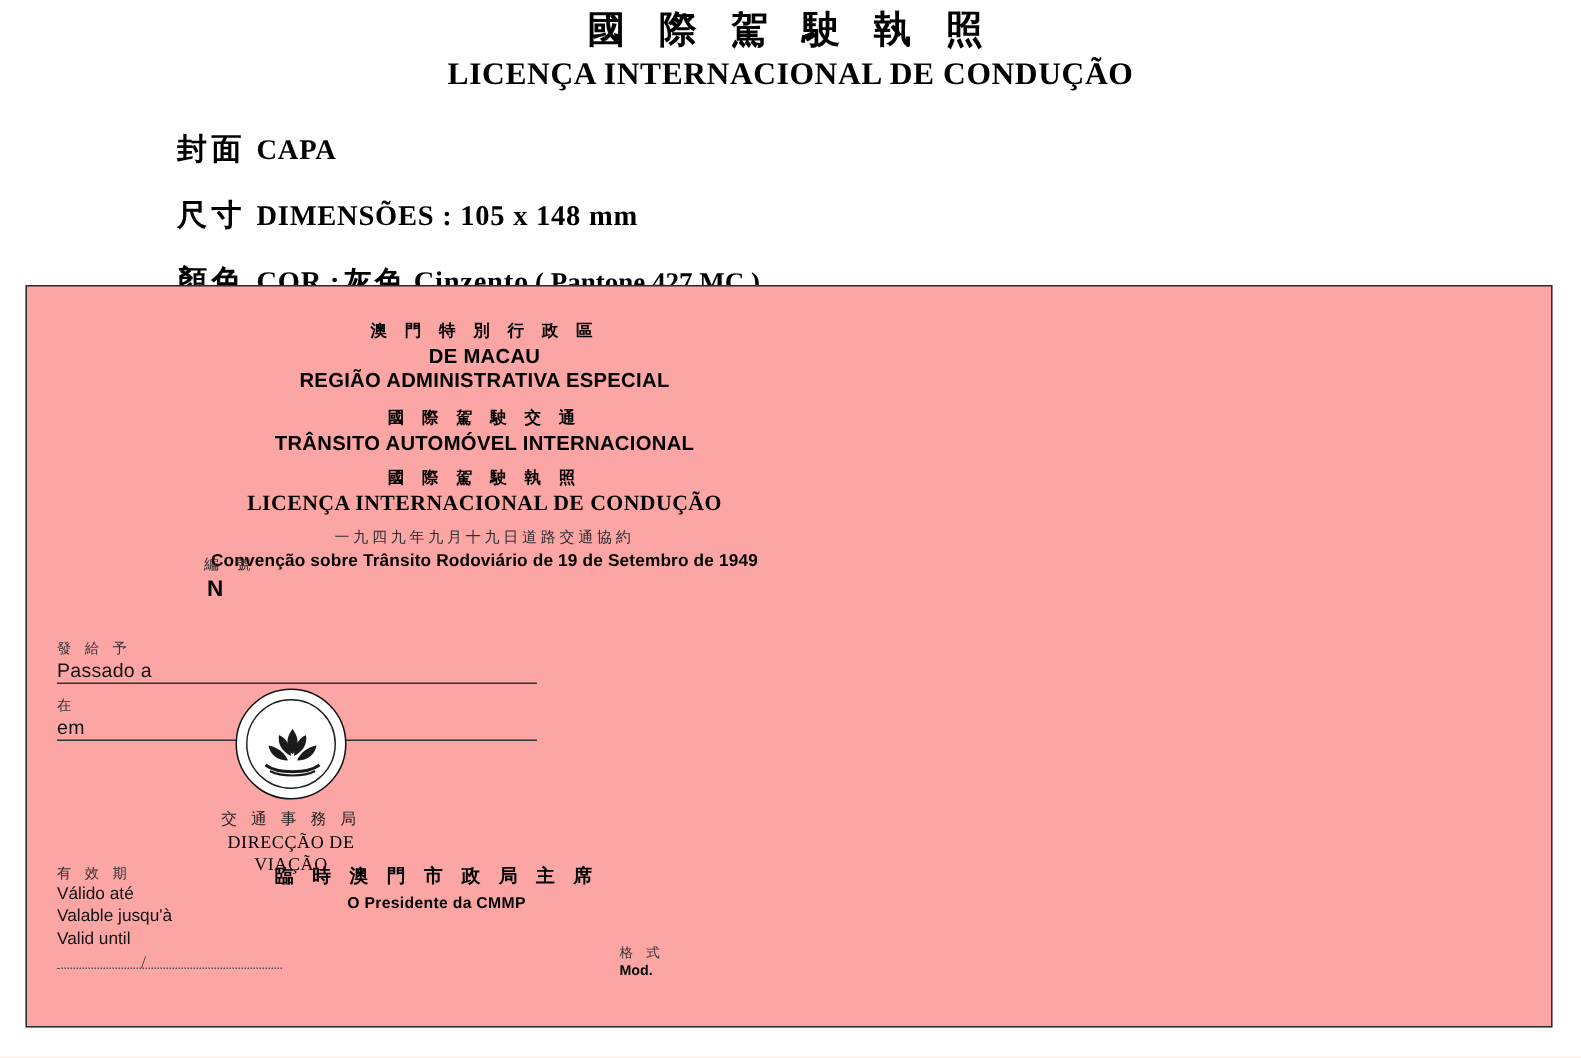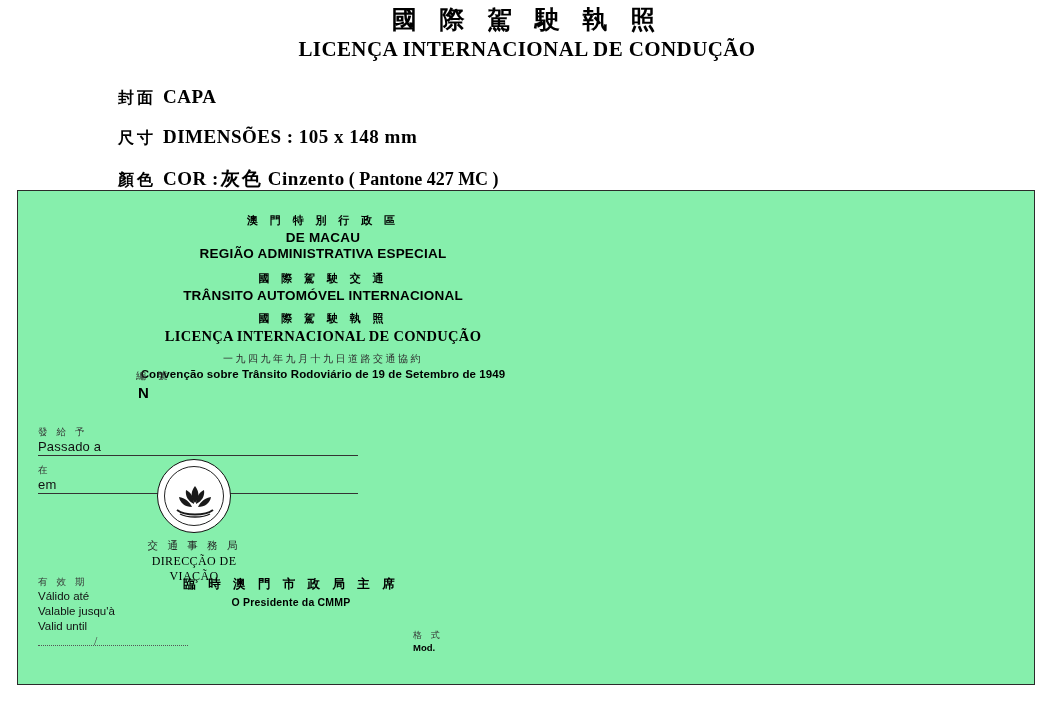--- a/index.html
+++ b/index.html
@@ -40,21 +40,21 @@
   .spec-list {
     margin: 24px 0 0 118px;
   }
   .spec-row {
     display: flex;
     align-items: baseline;
     margin-bottom: 17px;
   }
   .spec-cn {
     font-family: Liberation Serif, serif;
-    font-size: 16px;
+    font-size: 20px;
     font-weight: bold;
     letter-spacing: 3px;
     margin-right: 7px;
   }
   .spec-pt {
     font-family: "Liberation Serif", serif;
     font-size: 19px;
     font-weight: bold;
     letter-spacing: 0.5px;
   }
@@ -73,21 +73,21 @@
   }
 
   
   .cover-frame {
     position: absolute;
     left: 17px;
     top: 190px;
     width: 1018px;
     height: 495px;
     border: 1px solid #2b2b2b;
-    background: #86efac;
+    background: #fca5a5;
     box-sizing: border-box;
   }
 
   
   .cover-inner {
     position: relative;
     width: 100%;
     height: 100%;
   }
 

